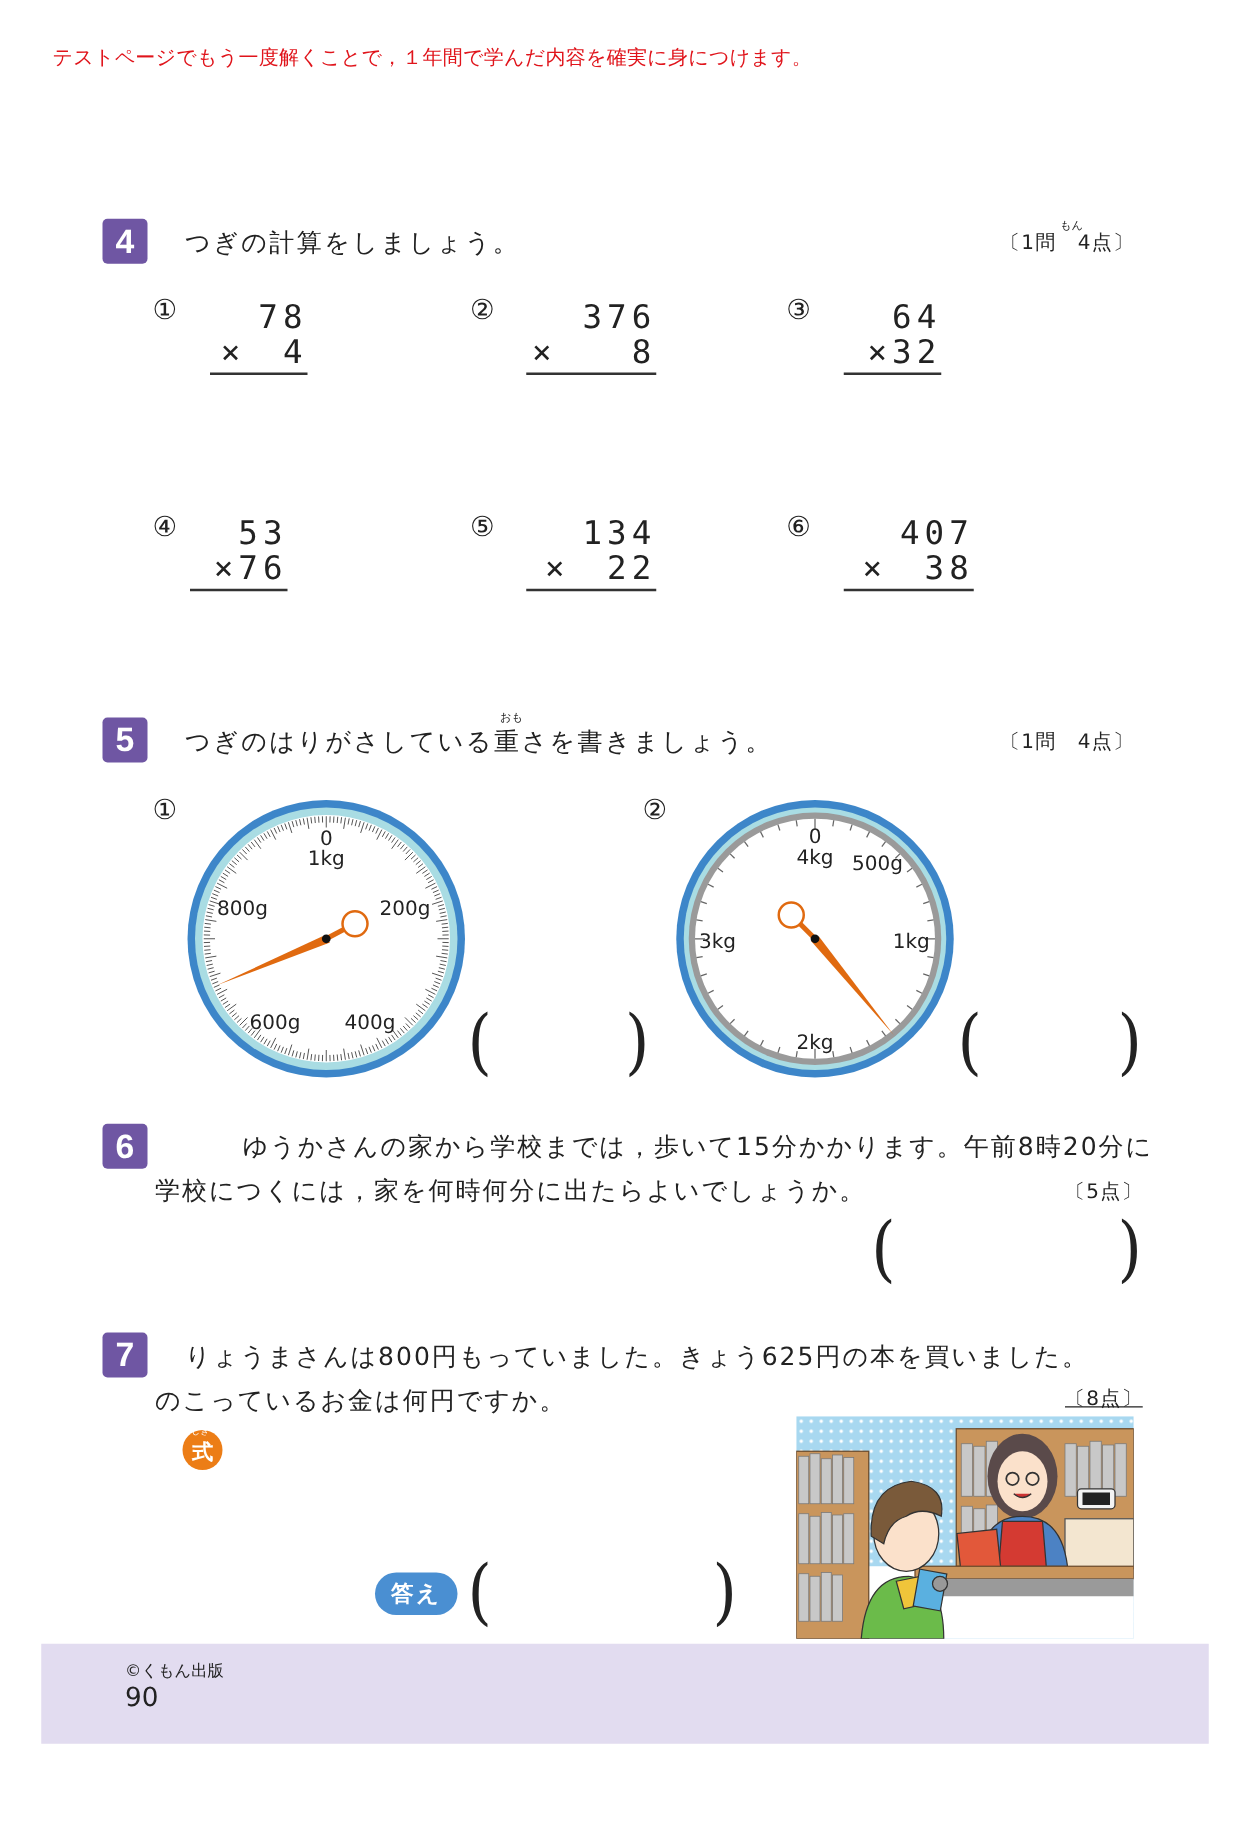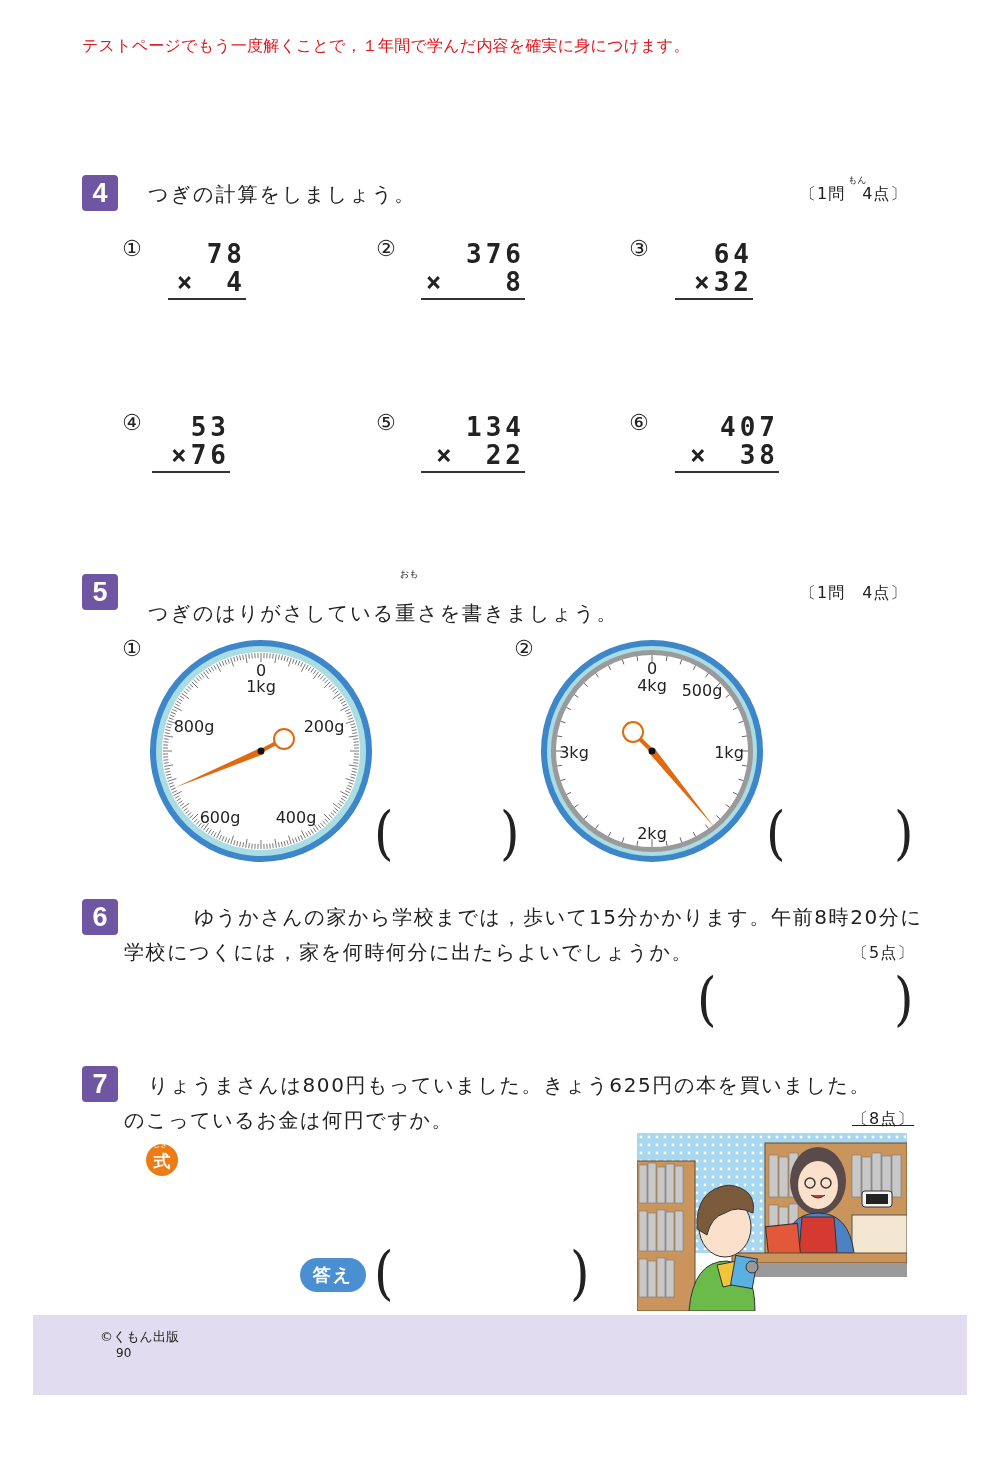--- a/index.html
+++ b/index.html
@@ -1,33 +1,33 @@
 <!DOCTYPE html>
 <html><head>
 <meta charset="utf-8">
 <style>
   html, body { margin:0; padding:0; background:#ffffff; }
   body { width:1000px; height:1474px; position:relative; overflow:hidden;
          font-family:"DejaVu Sans", sans-serif; color:#222; }
   .abs { position:absolute; }
-  .banner { left:42px; top:36px; color:#e0141b; font-size:16px; letter-spacing:0.2px; white-space:nowrap;margin-left:40px; }
+  .banner { left:42px; top:36px; color:#e0141b; font-size:16px; letter-spacing:0.2px; white-space:nowrap; }
   .qnum { width:36px; height:36px; background:#6f56a3; color:#fff; border-radius:4px;
           font-family:"Liberation Sans", sans-serif; font-weight:bold; font-size:27px;
           display:flex; align-items:center; justify-content:center; }
   .qtext { font-size:20px; letter-spacing:2px; white-space:nowrap; color:#222; }
   .points { font-size:16px; white-space:nowrap; color:#222; letter-spacing:1px; }
   .ruby { font-size:9px; position:absolute; letter-spacing:0; }
   .circled { font-size:22px; color:#222; }
   .calc { font-family:"DejaVu Sans Mono", monospace; font-size:26px; line-height:28px; color:#222; }
-  .calc .row { text-align:right; white-space:pre; letter-spacing:4px;font-weight:bold; }
+  .calc .row { text-align:right; white-space:pre; letter-spacing:4px; }
   .calc .row.bot { border-bottom:2px solid #333; padding-bottom:2px; }
   .paren { font-family:"DejaVu Serif", serif; font-size:50px; font-weight:200; color:#222; line-height:1; transform:scaleY(1.15); }
   .footer { left:33px; top:1315px; width:934px; height:80px; background:#e2dcf0; }
   .copyright { left:100px; top:1328px; font-size:13px; color:#222;text-align:center; }
-  .pageno { left:116px; top:1346px; font-size:12px; color:#222; }
+  .pageno { left:100px; top:1346px; font-size:21px; color:#222; }
   .shiki { width:32px; height:32px; border-radius:50%; background:#ec7d16; color:#fff;
            font-size:17px; font-weight:bold; display:flex; align-items:center; justify-content:center; padding-top:3px; box-sizing:border-box; }
   .kotae { width:66px; height:34px; border-radius:17px; background:#4a8fd2; color:#fff;
            font-size:18px; font-weight:bold; display:flex; align-items:center; justify-content:center; letter-spacing:2px; }
 </style>
 </head>
 <body>
 
 <div class="abs banner">テストページでもう一度解くことで，１年間で学んだ内容を確実に身につけます。</div>
 
@@ -66,21 +66,21 @@
   <div class="row bot">×　22</div>
 </div>
 
 <div class="abs circled" style="left:629px;top:410px;">⑥</div>
 <div class="abs calc" style="left:675px;top:413px;width:104px;">
   <div class="row">407</div>
   <div class="row bot">×　38</div>
 </div>
 
 <div class="abs qnum" style="left:82px;top:574px;">5</div>
-<div class="abs qtext" style="left:148px;top:580px;margin-top:20px;">つぎのはりがさしている重さを書きましょう。</div>
+<div class="abs qtext" style="left:148px;top:580px;">つぎのはりがさしている重さを書きましょう。</div>
 <div class="abs ruby" style="left:400px;top:568px;">おも</div>
 <div class="abs points" style="left:800px;top:583px;">〔1問　4点〕</div>
 
 <div class="abs circled" style="left:122px;top:636px;">①</div>
 <svg class="abs" style="left:146px;top:636px;" width="230" height="230" viewBox="0 0 230 230">
   <defs>
     <pattern id="p" width="1" height="1"></pattern>
   </defs>
   <circle cx="115" cy="115" r="111" fill="#3d86c9"></circle>
   <circle cx="115" cy="115" r="105" fill="#a9dce3"></circle>

